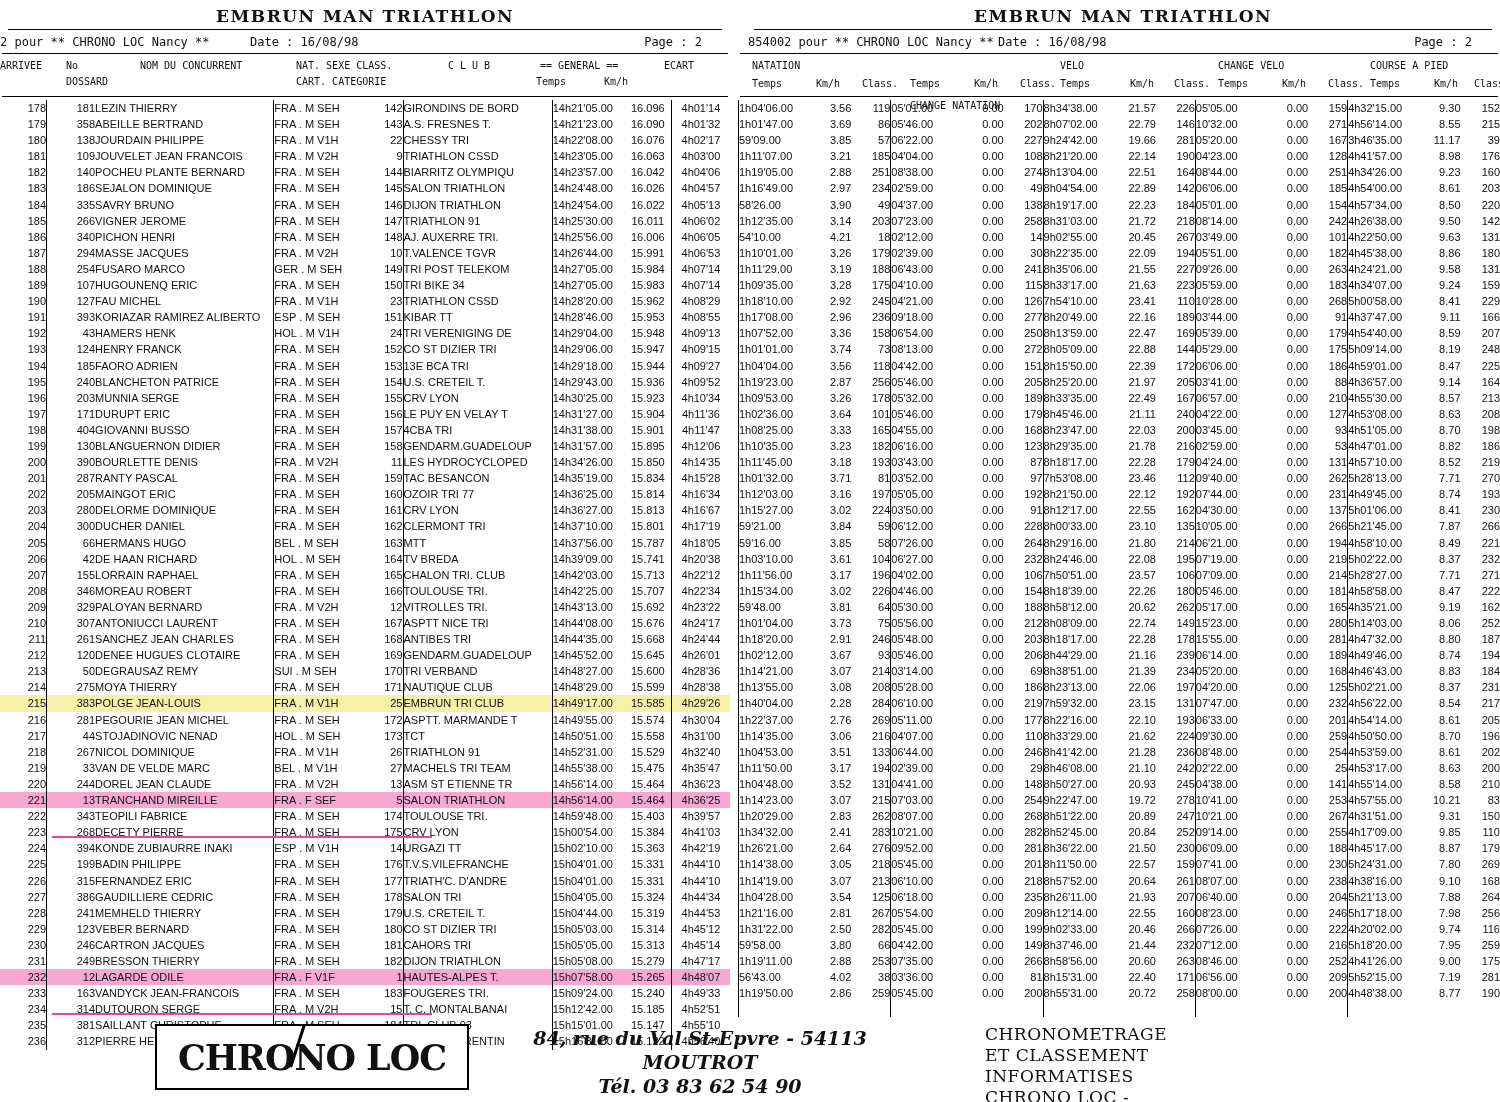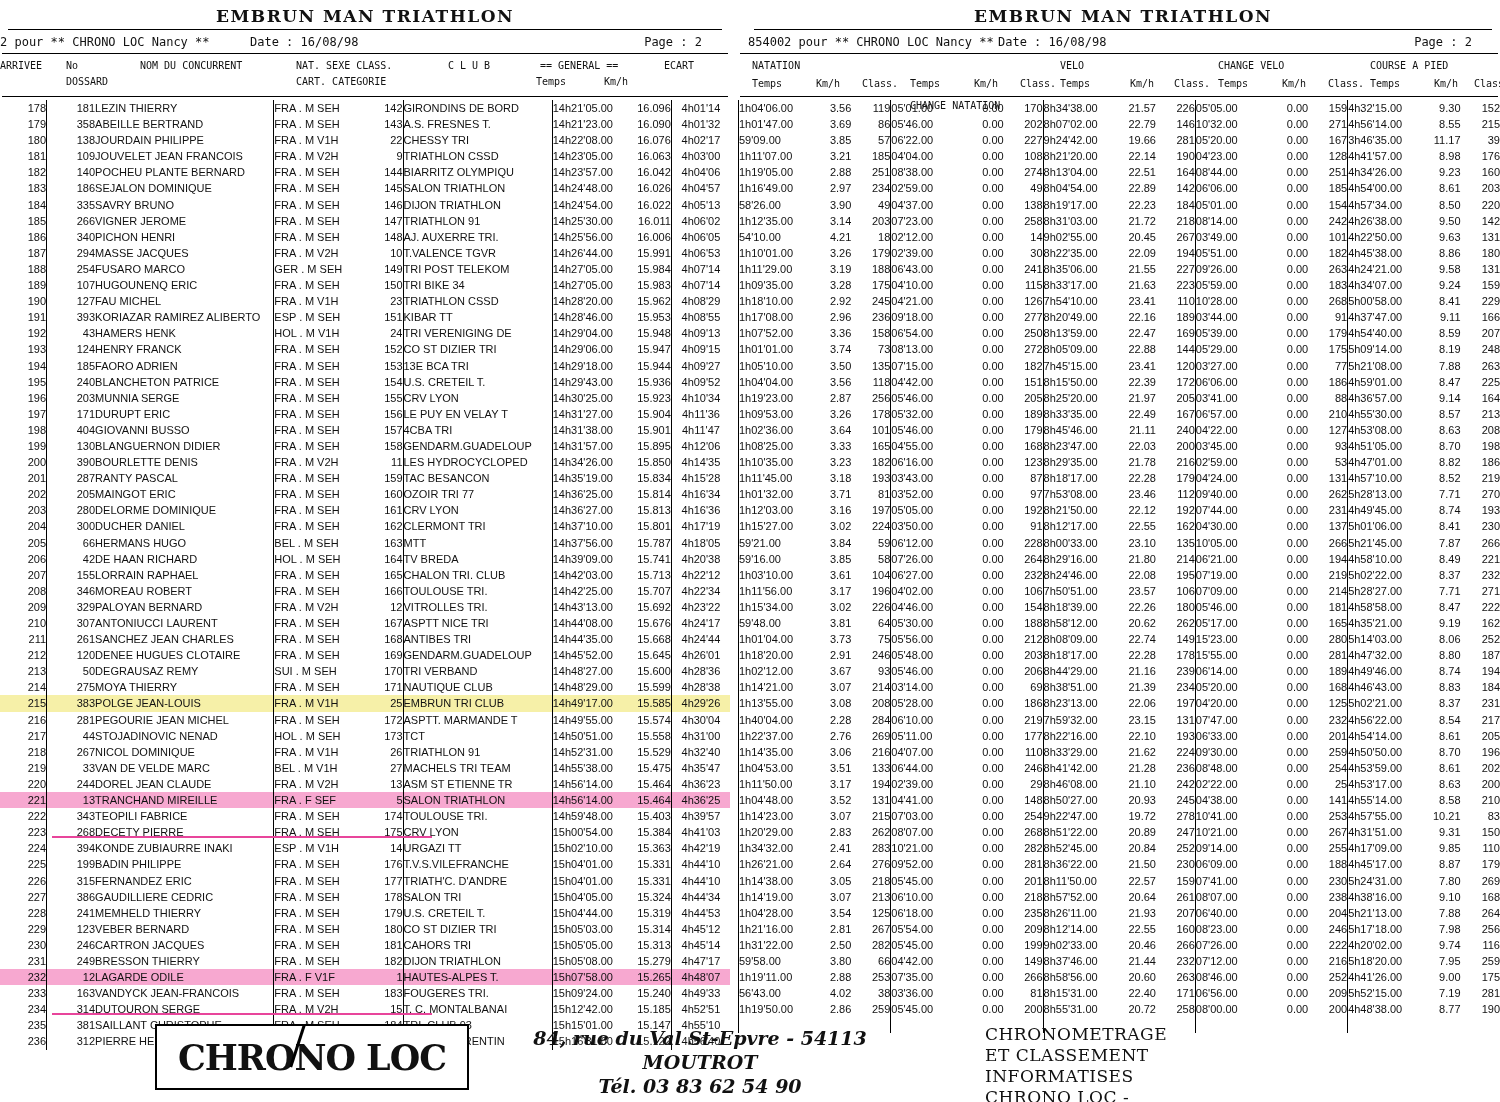--- a/index.html
+++ b/index.html
@@ -104,21 +104,21 @@
 
   
   .lc-arr  { width: 46px;  text-align: right; padding-right: 8px;}
   .lc-sep1 { width: 8px; }
   .lc-dos  { width: 40px;  text-align: right; padding-right: 6px;}
   .lc-nom  { width: 178px; padding-left: 7px;}
   .lc-nat  { width: 96px;  padding-left: 6px;}
   .lc-cls  { width: 32px;  text-align: right; padding-right: 4px;}
   .lc-club { width: 148px; padding-left: 8px;}
   .lc-tps  { width: 72px;  padding-left: 2px;}
-  .lc-kmh  { width: 46px;  text-align: right;}
+  .lc-kmh  { width: 46px;  text-align: center;}
   .lc-ecart{ width: 58px;  text-align: center;}
 
   
   .rc-t  { width: 64px; padding-left: 6px;}
   .rc-k  { width: 40px; text-align: right;}
   .rc-c  { width: 36px; text-align: right; padding-right: 5px;}
 
   
   .hl-yellow td { background: #f6f0a8; }
   .hl-pink td   { background: #f7a8d0; }
@@ -519,21 +519,21 @@
           <tr>
             <td class="lc-arr">203</td>
             <td class="lc-sep1 vbar"></td>
             <td class="lc-dos">280</td>
             <td class="lc-nom">DELORME DOMINIQUE</td>
             <td class="lc-nat vbar">FRA . M SEH</td>
             <td class="lc-cls">161</td>
             <td class="lc-club vbar">CRV LYON</td>
             <td class="lc-tps vbar">14h36'27.00</td>
             <td class="lc-kmh">15.813</td>
-            <td class="lc-ecart vbar">4h16'36</td>
+            <td class="lc-ecart vbar">4h16'67</td>
           </tr>
           <tr>
             <td class="lc-arr">204</td>
             <td class="lc-sep1 vbar"></td>
             <td class="lc-dos">300</td>
             <td class="lc-nom">DUCHER DANIEL</td>
             <td class="lc-nat vbar">FRA . M SEH</td>
             <td class="lc-cls">162</td>
             <td class="lc-club vbar">CLERMONT TRI</td>
             <td class="lc-tps vbar">14h37'10.00</td>
@@ -1239,37 +1239,20 @@
             <td class="rc-c">272</td>
             <td class="rc-t vbar">8h05'09.00</td>
             <td class="rc-k">22.88</td>
             <td class="rc-c">144</td>
             <td class="rc-t vbar">05'29.00</td>
             <td class="rc-k">0.00</td>
             <td class="rc-c">175</td>
             <td class="rc-t vbar">5h09'14.00</td>
             <td class="rc-k">8.19</td>
             <td class="rc-c">248</td>
-          </tr>
-          <tr>
-            <td class="rc-t vbar">1h05'10.00</td>
-            <td class="rc-k">3.50</td>
-            <td class="rc-c">135</td>
-            <td class="rc-t vbar">07'15.00</td>
-            <td class="rc-k">0.00</td>
-            <td class="rc-c">182</td>
-            <td class="rc-t vbar">7h45'15.00</td>
-            <td class="rc-k">23.41</td>
-            <td class="rc-c">120</td>
-            <td class="rc-t vbar">03'27.00</td>
-            <td class="rc-k">0.00</td>
-            <td class="rc-c">77</td>
-            <td class="rc-t vbar">5h21'08.00</td>
-            <td class="rc-k">7.88</td>
-            <td class="rc-c">263</td>
           </tr>
           <tr>
             <td class="rc-t vbar">1h04'04.00</td>
             <td class="rc-k">3.56</td>
             <td class="rc-c">118</td>
             <td class="rc-t vbar">04'42.00</td>
             <td class="rc-k">0.00</td>
             <td class="rc-c">151</td>
             <td class="rc-t vbar">8h15'50.00</td>
             <td class="rc-k">22.39</td>

